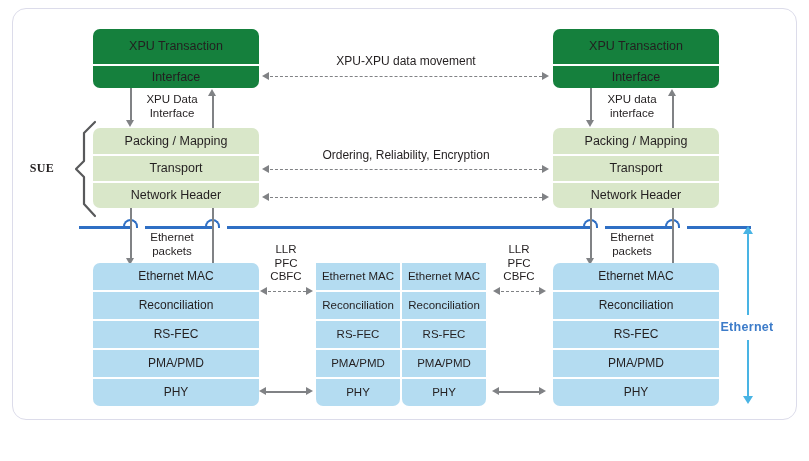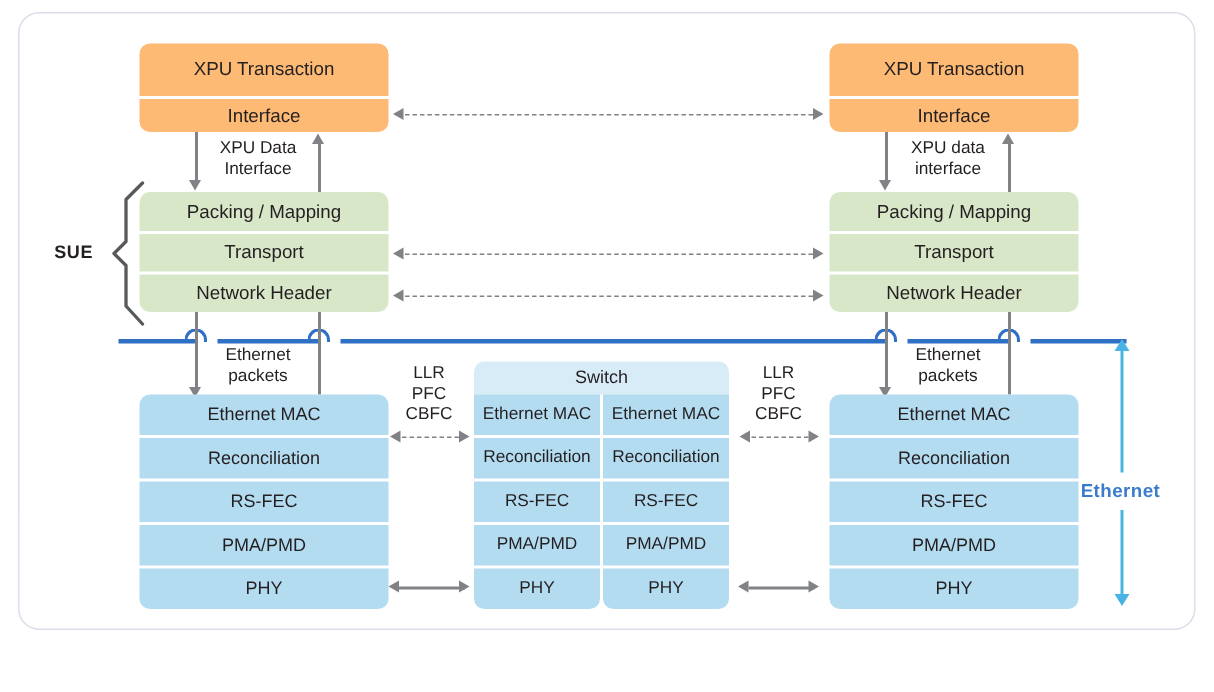--- a/index.html
+++ b/index.html
@@ -2,21 +2,21 @@
 <html><head>
 <meta charset="utf-8">
 <style>
   html,body{margin:0;padding:0;background:#ffffff;}
   body{width:809px;height:461px;font-family:"Liberation Sans","DejaVu Sans",sans-serif;color:#231f20;}
   #stage{position:relative;width:809px;height:461px;overflow:hidden;background:#fff;}
 
   .frame{position:absolute;left:12px;top:8px;width:785px;height:412px;border:1.4px solid #dcdcea;border-radius:14px;box-sizing:border-box;background:#fff;}
 
   .box{position:absolute;box-sizing:border-box;display:flex;align-items:center;justify-content:center;text-align:center;line-height:1.15;}
-  .pink{background:#fdba74;}
+  .pink{background:#15803d;}
   .green{background:#d9e7c9;}
   .blue{background:#b4dcf1;}
   .switchhdr{background:#d8ecf8;}
 
   .r-top{border-radius:7px 7px 0 0;}
   .r-bot{border-radius:0 0 7px 7px;}
 
   .lbl{position:absolute;text-align:center;line-height:1.18;color:#231f20;}
 
   .vline{position:absolute;background:#808285;width:1.6px;}
@@ -62,21 +62,21 @@
     <div>Interface</div>
   </div>
 
   <div class="box green r-top" style="left:93px;top:128px;width:166px;height:26px;font-size:12.5px;">Packing / Mapping</div>
   <div class="box green" style="left:93px;top:156px;width:166px;height:25px;font-size:12.5px;">Transport</div>
   <div class="box green r-bot" style="left:93px;top:183px;width:166px;height:25px;font-size:12.5px;">Network Header</div>
 
   <svg style="position:absolute;left:62px;top:120px;" width="38" height="98">
     <path d="M33 2 L22 13 L22 41 L14 49 L22 57 L22 84 L33 96" fill="none" stroke="#58595b" stroke-width="2.2" stroke-linejoin="round" stroke-linecap="round"></path>
   </svg>
-  <div class="sue-label" style="left:22px;top:161px;width:40px;text-align:right;">SUE</div>
+  <div class="sue-label" style="left:22px;top:161px;width:40px;text-align:center;font-family:Liberation Serif, serif;">SUE</div>
 
   <div class="box pink r-top" style="left:553px;top:29px;width:166px;height:35px;font-size:12.5px;">XPU Transaction</div>
   <div class="box pink r-bot" style="left:553px;top:66px;width:166px;height:22px;font-size:12.5px;">Interface</div>
 
   <div class="vline" style="left:590px;top:88px;height:34px;"></div>
   <div class="arrowhead ah-down" style="left:586px;top:120px;"></div>
   <div class="vline" style="left:672px;top:95px;height:33px;"></div>
   <div class="arrowhead ah-up" style="left:668px;top:89px;"></div>
 
   <div class="lbl" style="left:599px;top:93px;width:66px;font-size:11.5px;">
@@ -84,24 +84,26 @@
     <div>interface</div>
   </div>
 
   <div class="box green r-top" style="left:553px;top:128px;width:166px;height:26px;font-size:12.5px;">Packing / Mapping</div>
   <div class="box green" style="left:553px;top:156px;width:166px;height:25px;font-size:12.5px;">Transport</div>
   <div class="box green r-bot" style="left:553px;top:183px;width:166px;height:25px;font-size:12.5px;">Network Header</div>
 
   <div class="dashh" style="left:270px;top:76px;width:272px;"></div>
   <div class="arrowhead ah-left" style="left:262px;top:72px;"></div>
   <div class="arrowhead ah-right" style="left:542px;top:72px;"></div>
+  <div class="lbl" style="left:290px;top:54px;width:232px;font-size:12px;">XPU-XPU data movement</div>
 
   <div class="dashh" style="left:270px;top:169px;width:272px;"></div>
   <div class="arrowhead ah-left" style="left:262px;top:165px;"></div>
   <div class="arrowhead ah-right" style="left:542px;top:165px;"></div>
+  <div class="lbl" style="left:280px;top:148px;width:252px;font-size:12px;">Ordering, Reliability, Encryption</div>
 
   <div class="dashh" style="left:270px;top:197px;width:272px;"></div>
   <div class="arrowhead ah-left" style="left:262px;top:193px;"></div>
   <div class="arrowhead ah-right" style="left:542px;top:193px;"></div>
 
   <div class="ethline" style="left:79px;top:226px;width:51px;"></div>
   <div class="ethline" style="left:145px;top:226px;width:67px;"></div>
   <div class="ethline" style="left:227px;top:226px;width:363px;"></div>
   <div class="ethline" style="left:605px;top:226px;width:67px;"></div>
   <div class="ethline" style="left:687px;top:226px;width:64px;"></div>
@@ -117,21 +119,20 @@
     <div>Ethernet</div>
     <div>packets</div>
   </div>
 
   <div class="box blue r-top" style="left:93px;top:263px;width:166px;height:27px;font-size:12px;">Ethernet MAC</div>
   <div class="box blue" style="left:93px;top:292px;width:166px;height:27px;font-size:12px;">Reconciliation</div>
   <div class="box blue" style="left:93px;top:321px;width:166px;height:27px;font-size:12px;">RS-FEC</div>
   <div class="box blue" style="left:93px;top:350px;width:166px;height:27px;font-size:12px;">PMA/PMD</div>
   <div class="box blue r-bot" style="left:93px;top:379px;width:166px;height:27px;font-size:12px;">PHY</div>
 
-  <div class="box switchhdr r-top" style="left:316px;top:241px;width:170px;height:22px;font-size:12px;">Switch</div>
 
   <div class="box blue" style="left:316px;top:263px;width:84px;height:27px;font-size:11.5px;">Ethernet MAC</div>
   <div class="box blue" style="left:402px;top:263px;width:84px;height:27px;font-size:11.5px;">Ethernet MAC</div>
 
   <div class="box blue" style="left:316px;top:292px;width:84px;height:27px;font-size:11.5px;">Reconciliation</div>
   <div class="box blue" style="left:402px;top:292px;width:84px;height:27px;font-size:11.5px;">Reconciliation</div>
 
   <div class="box blue" style="left:316px;top:321px;width:84px;height:27px;font-size:11.5px;">RS-FEC</div>
   <div class="box blue" style="left:402px;top:321px;width:84px;height:27px;font-size:11.5px;">RS-FEC</div>
 

